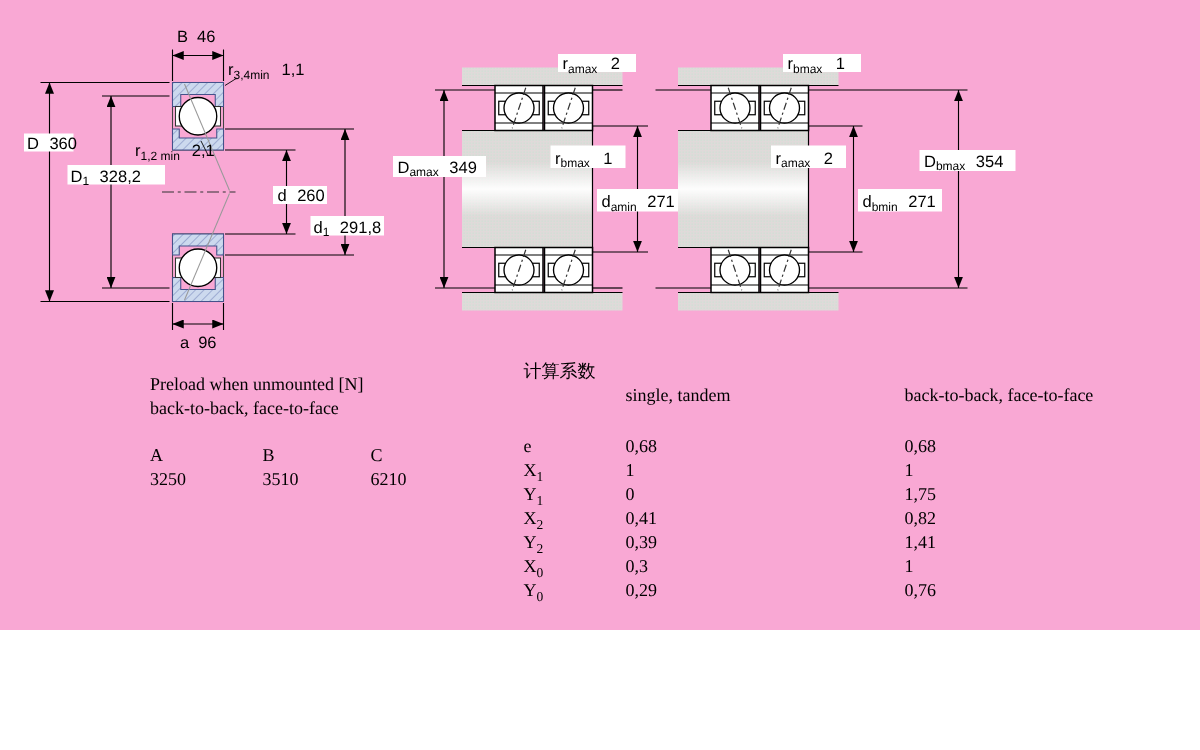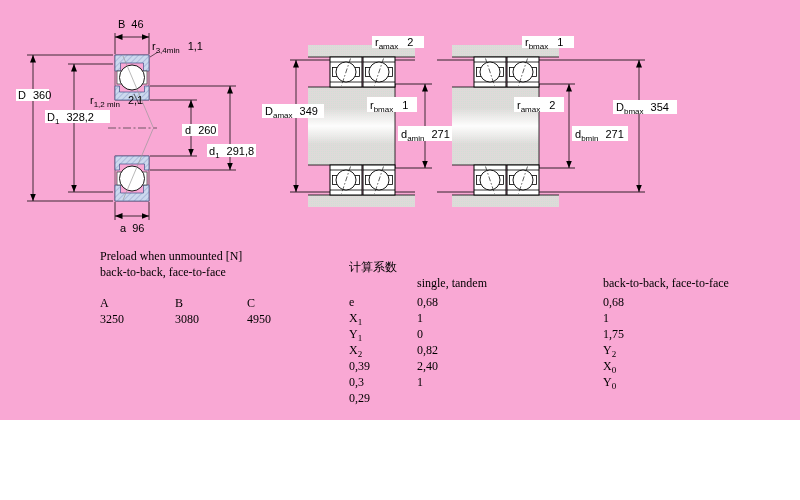--- a/index.html
+++ b/index.html
@@ -4,24 +4,24 @@
 <style>
   html,body{margin:0;padding:0;background:#fff;}
   .page{position:relative;width:800px;height:420px;background:#f9a8d4;overflow:hidden;
         font-family:"Liberation Serif", serif;color:#000;padding-left:12px;}
   svg text{font-family:"Liberation Sans", sans-serif;font-size:11px;fill:#000;}
   svg .sub{font-size:8px;}
   .tbl{position:absolute;font-size:12px;line-height:15px;}
   .tbl .title{font-weight:normal;margin:0 0 1px 0;}
   .preload{left:100px;top:249px;width:240px;}
   .preload .grid{display:grid;grid-template-columns:75px 72px 75px;margin-top:16px;row-gap:1px;}
-  .factors{left:349px;top:260px;width:440px;}
+  .factors{left:349px;top:240px;width:440px;}
   .factors .grid{display:grid;grid-template-columns:68px 186px 180px;row-gap:0;}
   .factors .grid div{height:16px;}
-  .factors .hdr{margin-bottom:3px;}
+  .factors .hdr{margin-bottom:18px;}
   sub{font-size:9px;line-height:0;}
 </style>
 </head>
 <body>
 
 <div class="page">
 
 <svg width="800" height="250" viewBox="0 0 800 250">
   <defs>
     <marker id="ah" viewBox="0 0 10 8" refX="10" refY="4" markerWidth="10" markerHeight="8" orient="auto-start-reverse">
@@ -218,22 +218,22 @@
 
   
   <div class="tbl preload">
     <div class="title">Preload when unmounted [N]</div>
     <div>back-to-back, face-to-face</div>
     <div class="grid">
       <div>A</div>
       <div>B</div>
       <div>C</div>
       <div>3250</div>
-      <div>3080</div>
-      <div>4950</div>
+      <div>3510</div>
+      <div>6210</div>
     </div>
   </div>
 
   
   <div class="tbl factors">
     <div class="title">计算系数</div>
     <div class="grid">
       <div></div>
       <div class="hdr">single, tandem</div>
       <div class="hdr">back-to-back, face-to-face</div>
@@ -244,28 +244,30 @@
 
       <div><span>X</span><sub>1</sub></div>
       <div>1</div>
       <div>1</div>
 
       <div><span>Y</span><sub>1</sub></div>
       <div>0</div>
       <div>1,75</div>
 
       <div><span>X</span><sub>2</sub></div>
+      <div>0,41</div>
       <div>0,82</div>
 
       <div><span>Y</span><sub>2</sub></div>
       <div>0,39</div>
-      <div>2,40</div>
+      <div>1,41</div>
 
       <div><span>X</span><sub>0</sub></div>
       <div>0,3</div>
       <div>1</div>
 
       <div><span>Y</span><sub>0</sub></div>
       <div>0,29</div>
+      <div>0,76</div>
     </div>
   </div>
 
 </div>
 
 </body></html>

